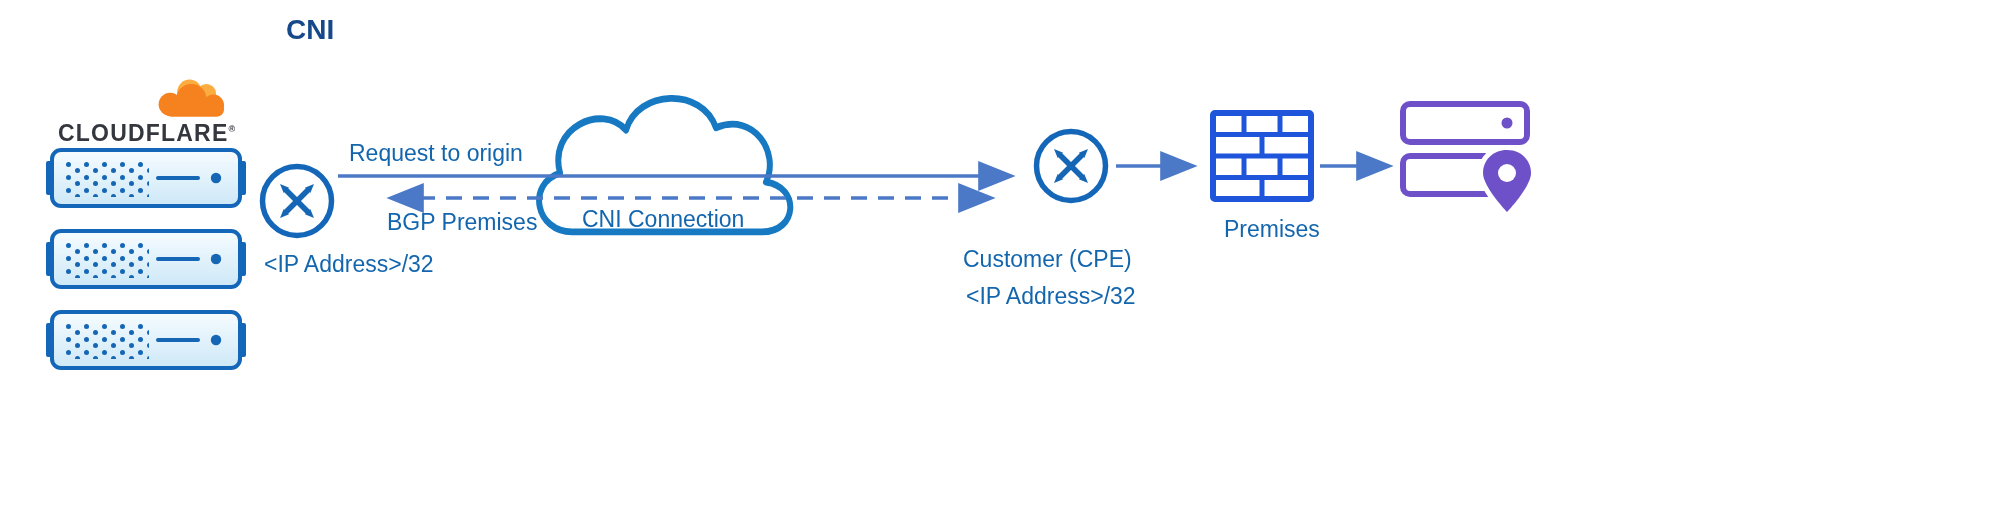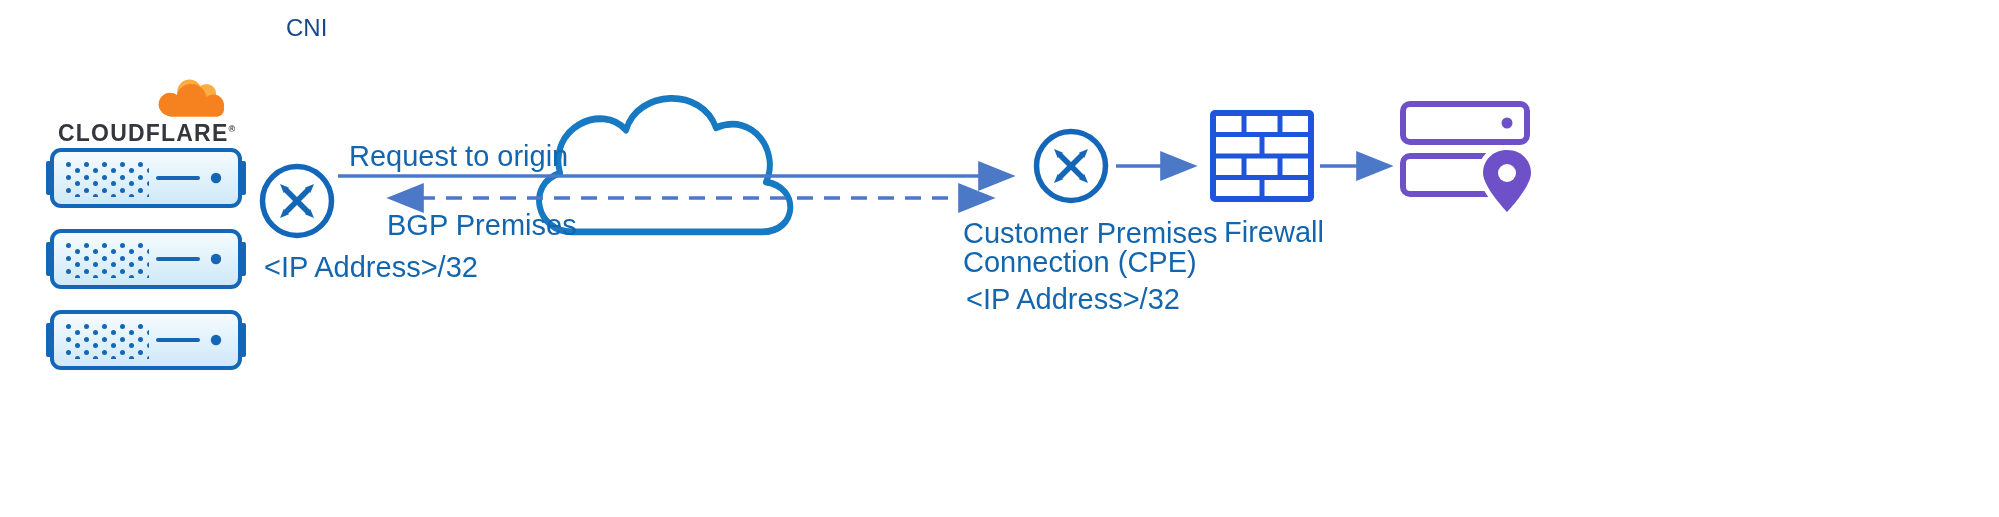--- a/index.html
+++ b/index.html
@@ -1,20 +1,20 @@
 <!DOCTYPE html>
 <html style="--primary-blue: #1467B8; --icon-blue: #1566B4; --label-blue: #1366AE; --title-blue: #17498A; --arrow-blue: #4B79C7; --cloud-outline-blue: #1779C2; --firewall-blue: #1E55DB; --origin-purple: #6E51C8; --cloudflare-orange: #F6821F; --cloudflare-orange-light: #FBAD41;"><head>
 <meta charset="utf-8">
 <style>
   html,body{margin:0;padding:0;background:#ffffff;font-family:"Liberation Sans",sans-serif;}
   .canvas{position:relative;width:1999px;height:517px;background:#fff;overflow:hidden;}
 
-  .title{position:absolute;left:286px;top:14px;font-size:24px;font-weight:400;color:var(--title-blue);}
+  .title{position:absolute;left:286px;top:14px;font-size:28px;font-weight:700;color:var(--title-blue);}
 
-  .lbl{position:absolute;font-size:29px;color:var(--label-blue);white-space:nowrap;z-index:6;}
+  .lbl{position:absolute;font-size:23px;color:var(--label-blue);white-space:nowrap;z-index:6;}
 
   
   .cf-logo{position:absolute;left:58px;top:76px;width:210px;height:70px;}
   .cf-cloud{position:absolute;left:82px;top:0;width:108px;height:46px;}
   .cf-cloud .light *{fill:var(--cloudflare-orange-light);}
   .cf-cloud .dark *{fill:var(--cloudflare-orange);}
   .cf-word{position:absolute;left:0;top:44px;font-size:23px;font-weight:800;letter-spacing:1.2px;color:#34373e;white-space:nowrap;}
   .cf-word sup{font-size:9px;font-weight:700;}
 
   
@@ -124,20 +124,21 @@
     <polygon points="57,57 53.3,47.9 47.9,53.3"></polygon>
   </svg>
   <div class="lbl" style="left:264px;top:251px">&lt;IP Address&gt;/32</div>
 
   <div class="lbl" style="left:349px;top:140px">Request to origin</div>
   <div class="lbl" style="left:387px;top:209px">BGP Premises</div>
 
   <svg class="cloud" viewBox="0 0 288 152" preserveAspectRatio="none">
     <path d="M 58 136 C 22 136 12 94 46 84 C 34 44 88 22 112 46 C 124 10 188 8 202 44 C 240 30 266 66 252 92 C 286 96 284 136 248 136 Z"></path>
   </svg>
+  <div class="lbl" style="left:582px;top:206px">CNI Connection</div>
 
   <svg class="overlay" width="1999" height="517" viewBox="0 0 1999 517">
     <defs>
       <marker id="ah" viewBox="0 0 10 8" refX="8.5" refY="4" markerWidth="11" markerHeight="9" orient="auto-start-reverse">
         <path d="M0,0 L10,4 L0,8 Z" fill="#4B79C7"></path>
       </marker>
     </defs>
     <line class="flow" x1="338" y1="176" x2="1010" y2="176" marker-end="url(#ah)"></line>
     <line class="flow dashed" x1="392" y1="198" x2="990" y2="198" marker-start="url(#ah)" marker-end="url(#ah)"></line>
     <line class="flow" x1="1116" y1="166" x2="1192" y2="166" marker-end="url(#ah)"></line>
@@ -146,37 +147,36 @@
 
   <svg class="router" style="left:1031px;top:126px" viewBox="0 0 80 80">
     <circle class="ring" cx="40" cy="40" r="34.5"></circle>
     <line x1="30" y1="50" x2="50" y2="30"></line>
     <line x1="30" y1="30" x2="50" y2="50"></line>
     <polygon points="57,23 53.3,32.1 47.9,26.7"></polygon>
     <polygon points="23,57 32.1,53.3 26.7,47.9"></polygon>
     <polygon points="23,23 32.1,26.7 26.7,32.1"></polygon>
     <polygon points="57,57 53.3,47.9 47.9,53.3"></polygon>
   </svg>
-  <div class="lbl" style="left:963px;top:217px">Customer Premises</div>
-  <div class="lbl" style="left:963px;top:246px">Connection (CPE)</div>
+  <div class="lbl" style="left:963px;top:246px">Customer (CPE)</div>
   <div class="lbl" style="left:966px;top:283px">&lt;IP Address&gt;/32</div>
 
   <svg class="firewall" viewBox="0 0 104 92">
     <rect x="3" y="3" width="98" height="86" rx="2"></rect>
     <line x1="3" y1="24.5" x2="101" y2="24.5"></line>
     <line x1="3" y1="46" x2="101" y2="46"></line>
     <line x1="3" y1="67.5" x2="101" y2="67.5"></line>
     <line x1="34" y1="3" x2="34" y2="24.5"></line>
     <line x1="70" y1="3" x2="70" y2="24.5"></line>
     <line x1="52" y1="24.5" x2="52" y2="46"></line>
     <line x1="34" y1="46" x2="34" y2="67.5"></line>
     <line x1="70" y1="46" x2="70" y2="67.5"></line>
     <line x1="52" y1="67.5" x2="52" y2="89"></line>
   </svg>
-  <div class="lbl" style="left:1224px;top:216px">Firewall</div>
+  <div class="lbl" style="left:1224px;top:216px">Premises</div>
 
   <svg class="origin" viewBox="0 0 140 116">
     <rect class="srv" x="3" y="4" width="124" height="38" rx="7"></rect>
     <circle class="dot" cx="107" cy="23" r="5.5"></circle>
     <rect class="srv" x="3" y="56" width="124" height="38" rx="7"></rect>
     <path class="pin-halo" d="M107 50 C 121 50 131 60 131 73 C 131 87 107 112 107 112 C 107 112 83 87 83 73 C 83 60 93 50 107 50 Z"></path>
     <path class="pin" d="M107 50 C 121 50 131 60 131 73 C 131 87 107 112 107 112 C 107 112 83 87 83 73 C 83 60 93 50 107 50 Z"></path>
     <circle class="hole" cx="107" cy="73" r="9"></circle>
   </svg>
 

